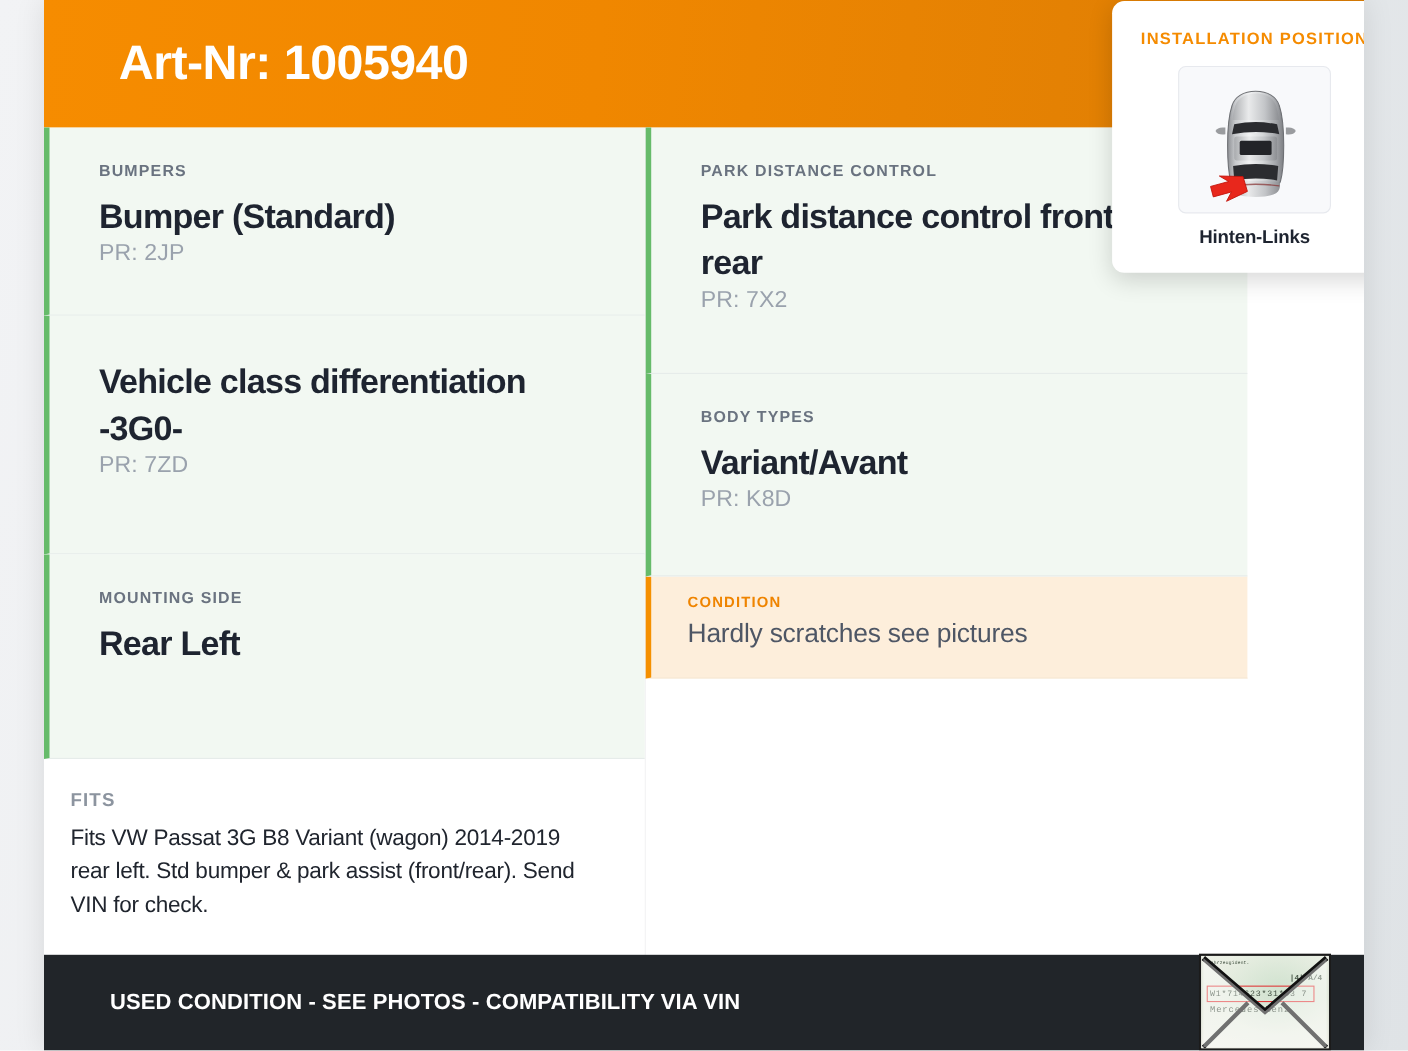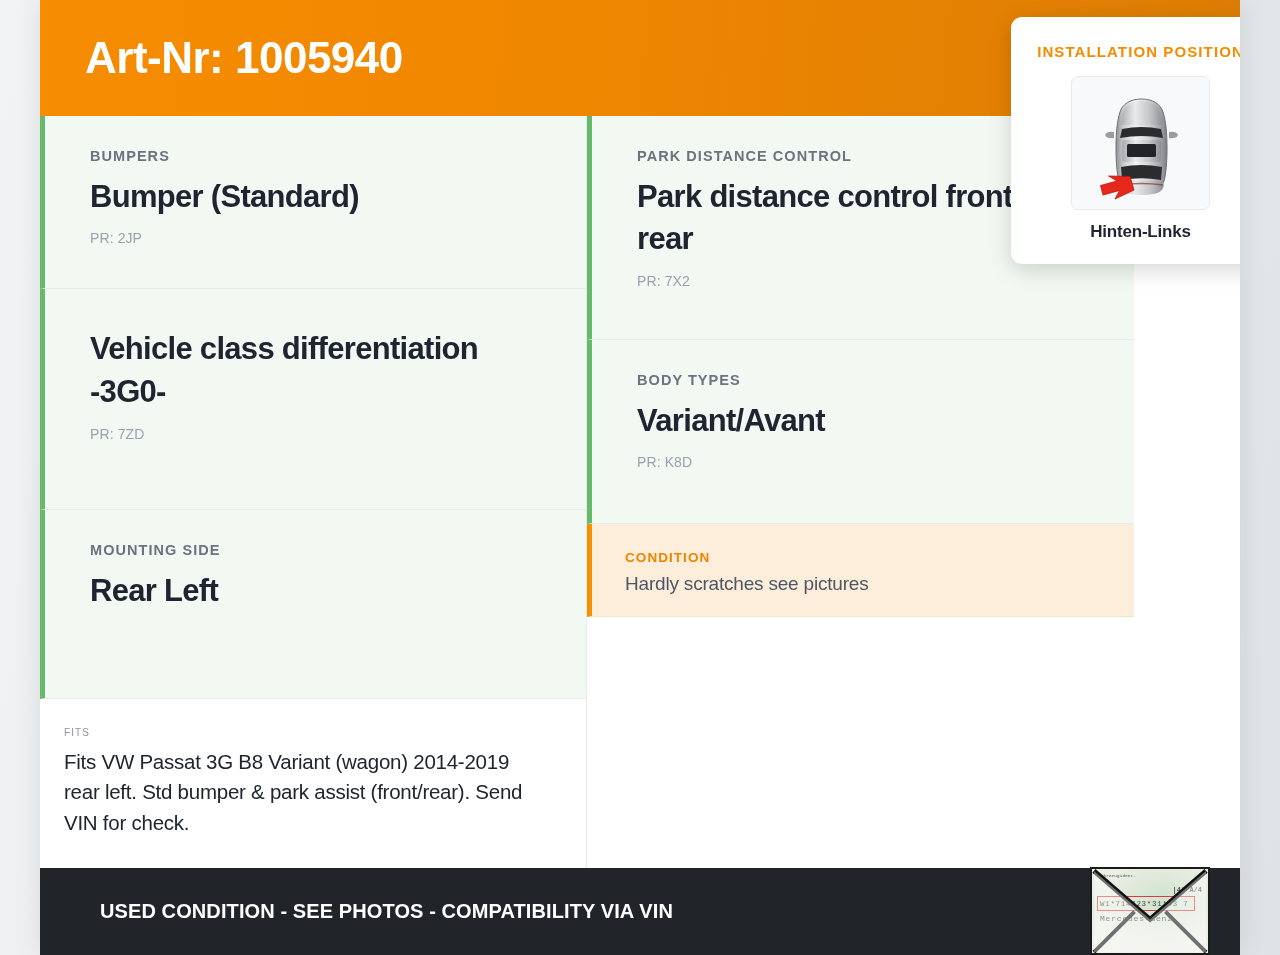--- a/index.html
+++ b/index.html
@@ -36,21 +36,21 @@
     height: 116px;
     background: linear-gradient(95deg, #f68c00 0%, #f08700 42%, #dc7d05 100%);
     display: flex;
     align-items: center;
   }
   .header-title {
     color: #ffffff;
     font-size: 44px;
     font-weight: bold;
     letter-spacing: -0.5px;
-    padding-left: 45px;
+    padding-left: 68px;
     line-height: 1;
     white-space: nowrap;
   }
 
   
   .columns {
     position: absolute;
     left: 0;
     top: 116px;
     width: 1094px;
@@ -85,62 +85,61 @@
   .spec-value {
     font-size: 31px;
     font-weight: bold;
     color: #1e2430;
     letter-spacing: -0.7px;
     line-height: 1.38;
     margin-top: 9px;
     white-space: pre-line;
   }
   .spec-pr {
-    font-size: 14px;
+    font-size: 21px;
     color: #9aa2ad;
-    margin-top: 12px;
     letter-spacing: 0.1px;
   }
 
   .spec.h-bumpers   { height: 178px; }
   .spec.h-vclass    { height: 228px; }
   .spec.h-mount     { height: 194px; }
   .spec.h-pdc       { height: 224px; }
   .spec.h-body      { height: 184px; }
 
   
   .condition {
     background: #fdeedb;
     border-left: 5px solid #f59000;
     border-bottom: 1px solid #f3e3cf;
-    padding: 26px 28px 30px 33px;
+    padding: 16px 28px 30px 33px;
     height: 93px;
   }
   .condition-label {
     font-size: 13.5px;
     font-weight: bold;
     letter-spacing: 1.05px;
     color: #ef8400;
     text-transform: uppercase;
   }
   .condition-text {
-    font-size: 19px;
+    font-size: 24px;
     color: #4e5665;
     margin-top: 8px;
     letter-spacing: -0.2px;
   }
 
   
   .fits {
     padding: 28px 40px 30px 24px;
     background: #ffffff;
   }
   .fits-label {
-    font-size: 10px;
-    font-weight: normal;
+    font-size: 17px;
+    font-weight: bold;
     letter-spacing: 1.05px;
     color: #8c949f;
     text-transform: uppercase;
   }
   .fits-text {
     font-size: 20.5px;
     color: #20252e;
     line-height: 1.48;
     margin-top: 9px;
     letter-spacing: -0.25px;
@@ -207,21 +206,21 @@
     position: absolute;
     inset: 0;
   }
 
   .col-right-spacer { background: #ffffff; flex: 1 1 auto; }
 
   
   .install-card {
     position: absolute;
     left: 971px;
-    top: 17px;
+    top: 1px;
     width: 259px;
     height: 247px;
     background: #ffffff;
     border-radius: 11px;
     box-shadow: 0 6px 22px rgba(0,0,0,0.16);
     display: flex;
     flex-direction: column;
     align-items: center;
     padding-top: 26px;
     z-index: 20;

